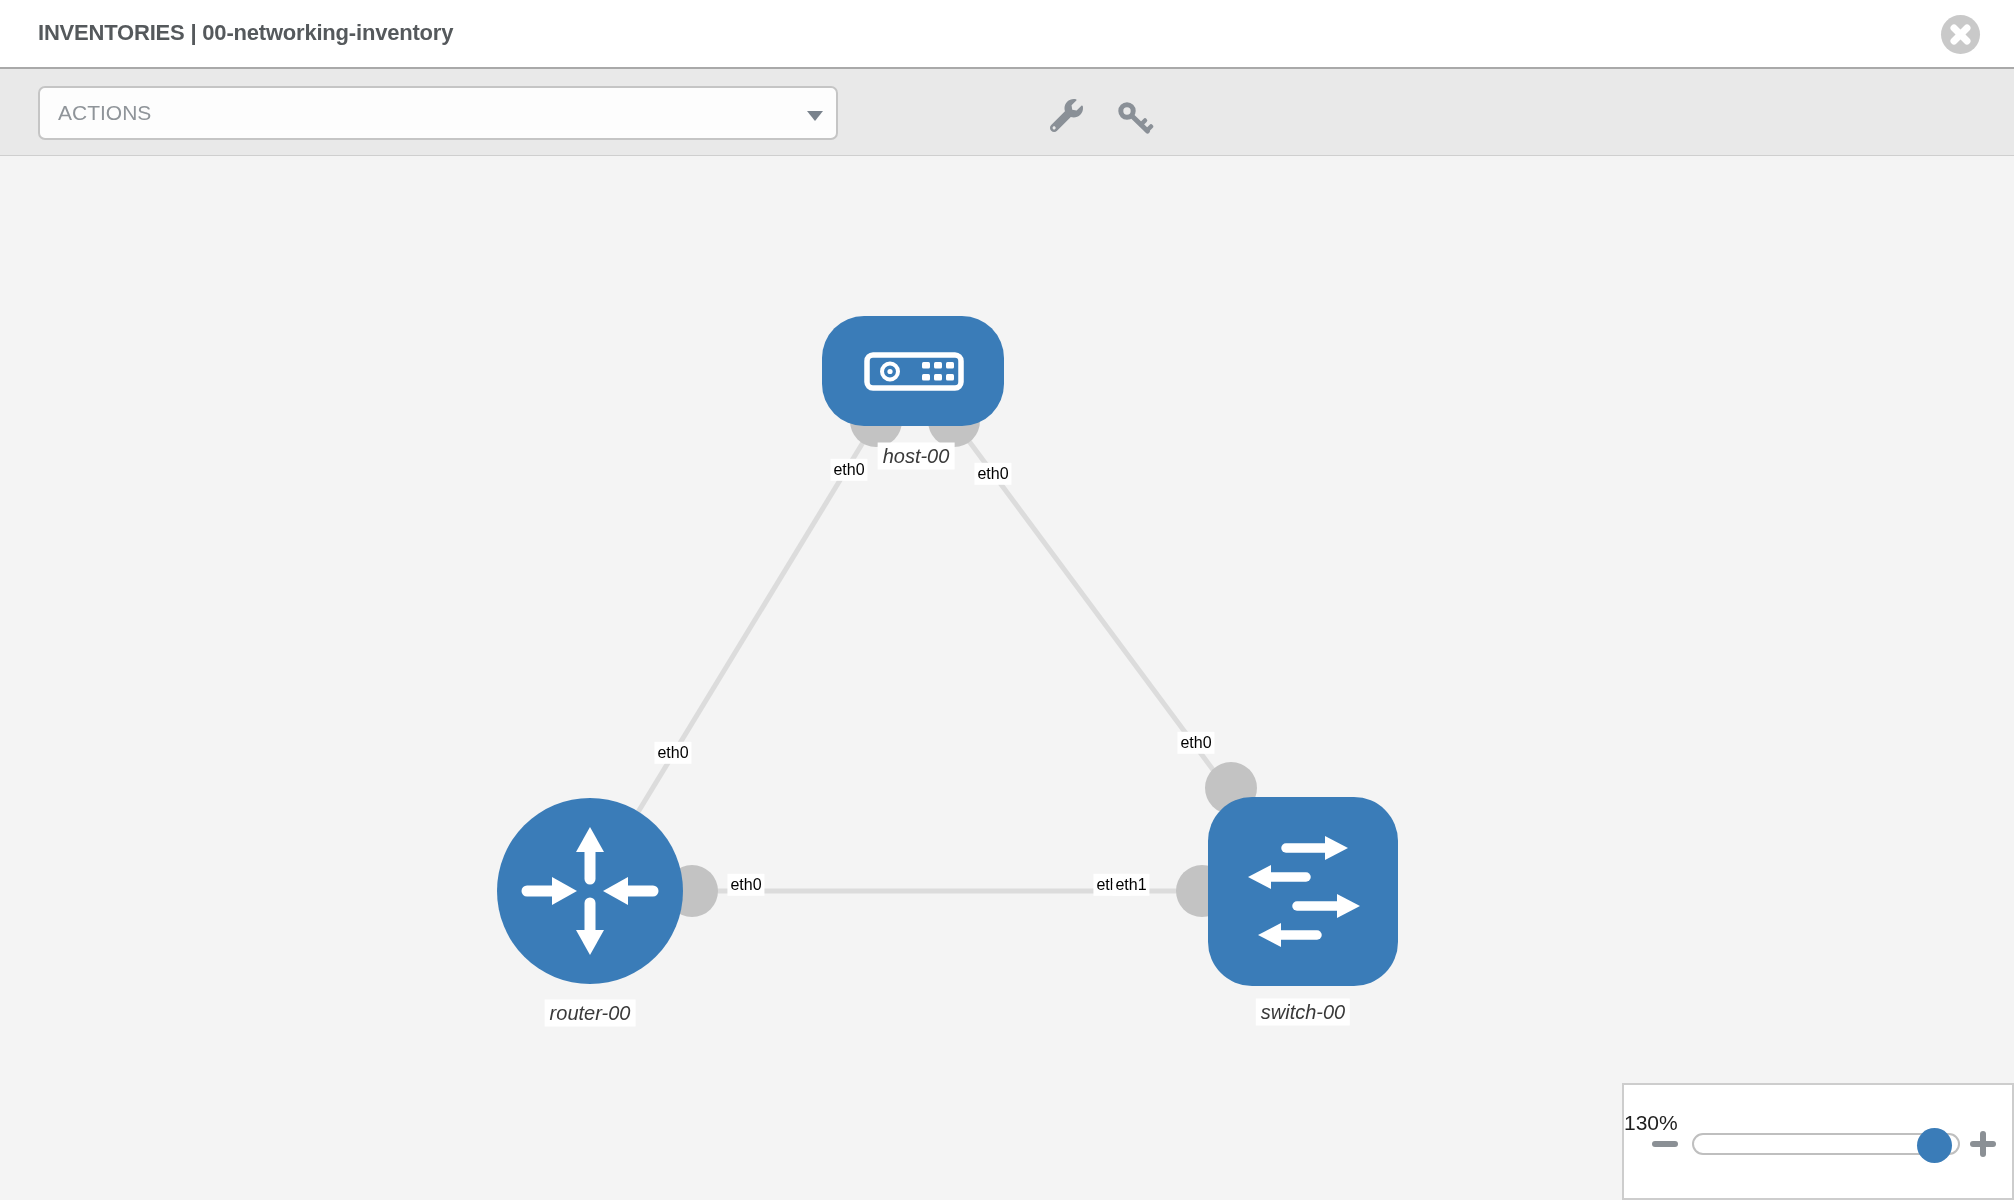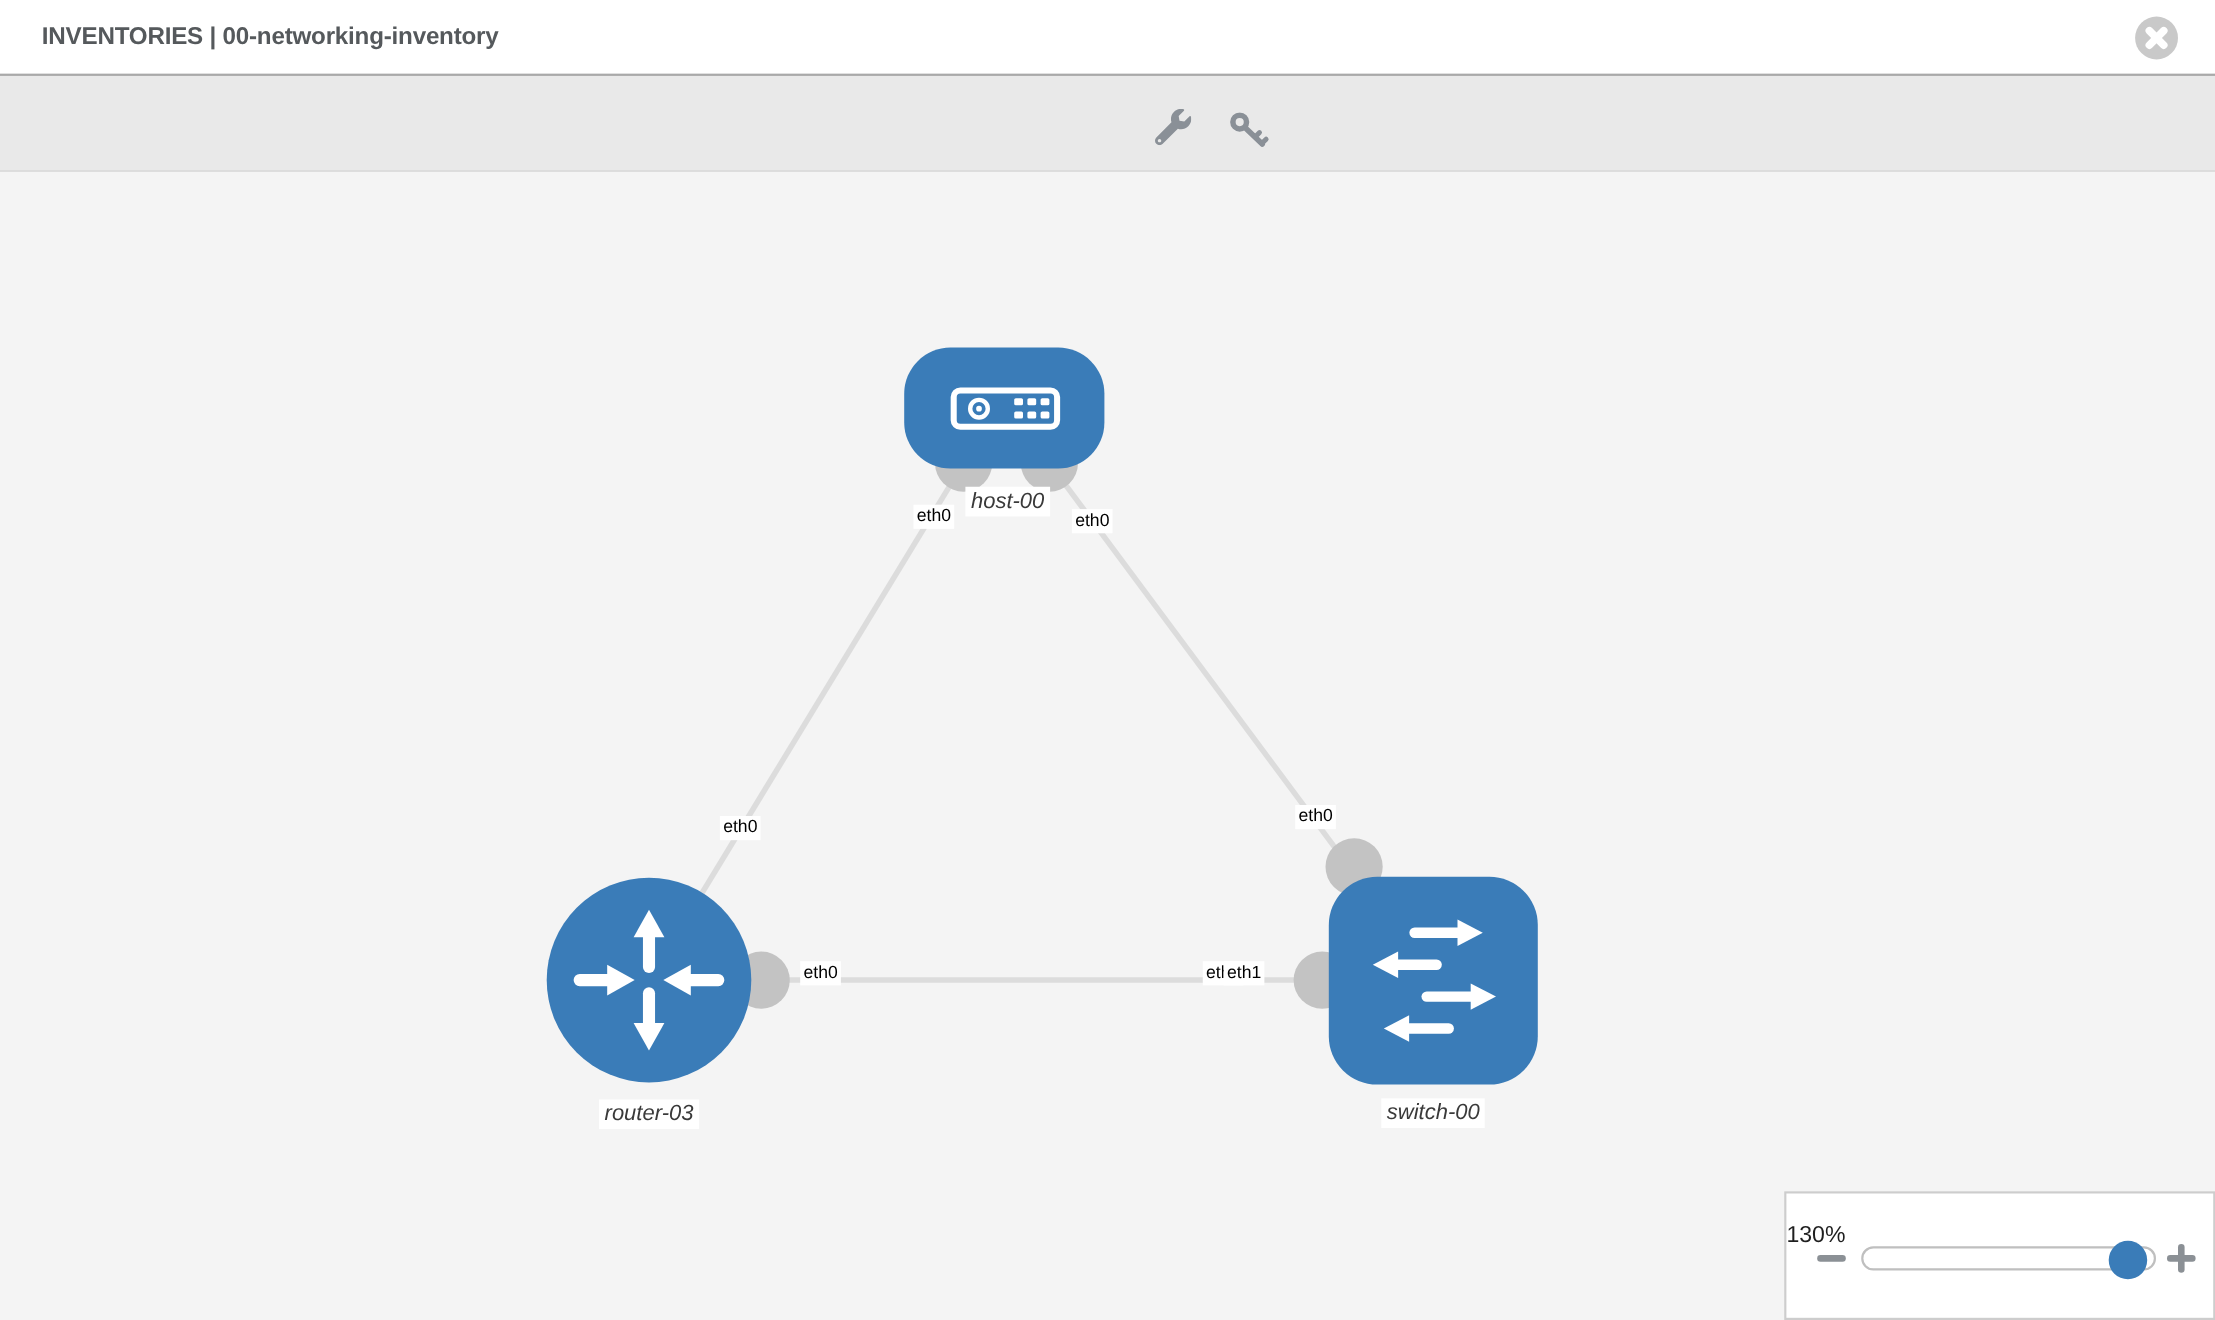--- a/index.html
+++ b/index.html
@@ -118,21 +118,21 @@
     </svg>
 
     <div class="lbl node-lbl" style="left:916px; top:456px;">host-00</div>
     <div class="lbl" style="left:849px; top:470px;">eth0</div>
     <div class="lbl" style="left:993px; top:474px;">eth0</div>
     <div class="lbl" style="left:673px; top:753px;">eth0</div>
     <div class="lbl" style="left:1196px; top:743px;">eth0</div>
     <div class="lbl" style="left:746px; top:885px;">eth0</div>
     <div class="lbl" style="left:1112px; top:885px; z-index:4;">eth1</div>
     <div class="lbl" style="left:1131px; top:885px; z-index:5;">eth1</div>
-    <div class="lbl node-lbl" style="left:590px; top:1013px;">router-03</div>
+    <div class="lbl node-lbl" style="left:590px; top:1013px;">router-00</div>
     <div class="lbl node-lbl" style="left:1303px; top:1012px;">switch-00</div>
   </div>
 
   <div class="zoom-panel">
     <div class="zoom-value">130%</div>
     <div class="zoom-minus">
       <div class="bar-h"></div>
     </div>
     <div class="zoom-track">
       <div class="zoom-handle"></div>
@@ -149,20 +149,24 @@
       <svg width="39" height="39" viewBox="0 0 39 39">
         <g stroke="#ffffff" stroke-width="7" stroke-linecap="round">
           <line x1="13" y1="13" x2="26" y2="26"></line>
           <line x1="13" y1="26" x2="26" y2="13"></line>
         </g>
       </svg>
     </div>
   </div>
 
   <div class="tbar">
+    <div class="combo" style="left:38px; width:800px;">
+      <div class="combo-text">ACTIONS</div>
+      <div class="combo-caret" style="left:767px;"></div>
+    </div>
 
     <div class="tool-btn" style="left:1050px; top:30px;">
       <svg width="33" height="33" viewBox="0 0 512 512">
         <path fill="#8a9097" d="M507.73 109.1c-2.24-9.03-13.54-12.09-20.12-5.51l-74.36 74.36-67.88-11.31-11.31-67.88 74.36-74.36c6.62-6.62 3.43-17.9-5.66-20.16-47.38-11.74-99.55.91-136.58 37.93-39.64 39.64-50.55 97.1-34.05 147.2L18.74 402.76c-24.99 24.99-24.99 65.51 0 90.5 24.99 24.99 65.51 24.99 90.5 0l213.21-213.21c50.12 16.71 107.47 5.68 147.37-34.22 37.07-37.07 49.7-89.32 37.91-136.73zM64 472c-13.25 0-24-10.75-24-24 0-13.26 10.75-24 24-24s24 10.74 24 24c0 13.25-10.75 24-24 24z"></path>
       </svg>
     </div>
 
     <div class="tool-btn" style="left:1118px; top:33px;">
       <svg width="36" height="33" viewBox="0 0 36 33">
         <g stroke="#8a9097" fill="none" stroke-linecap="round">

